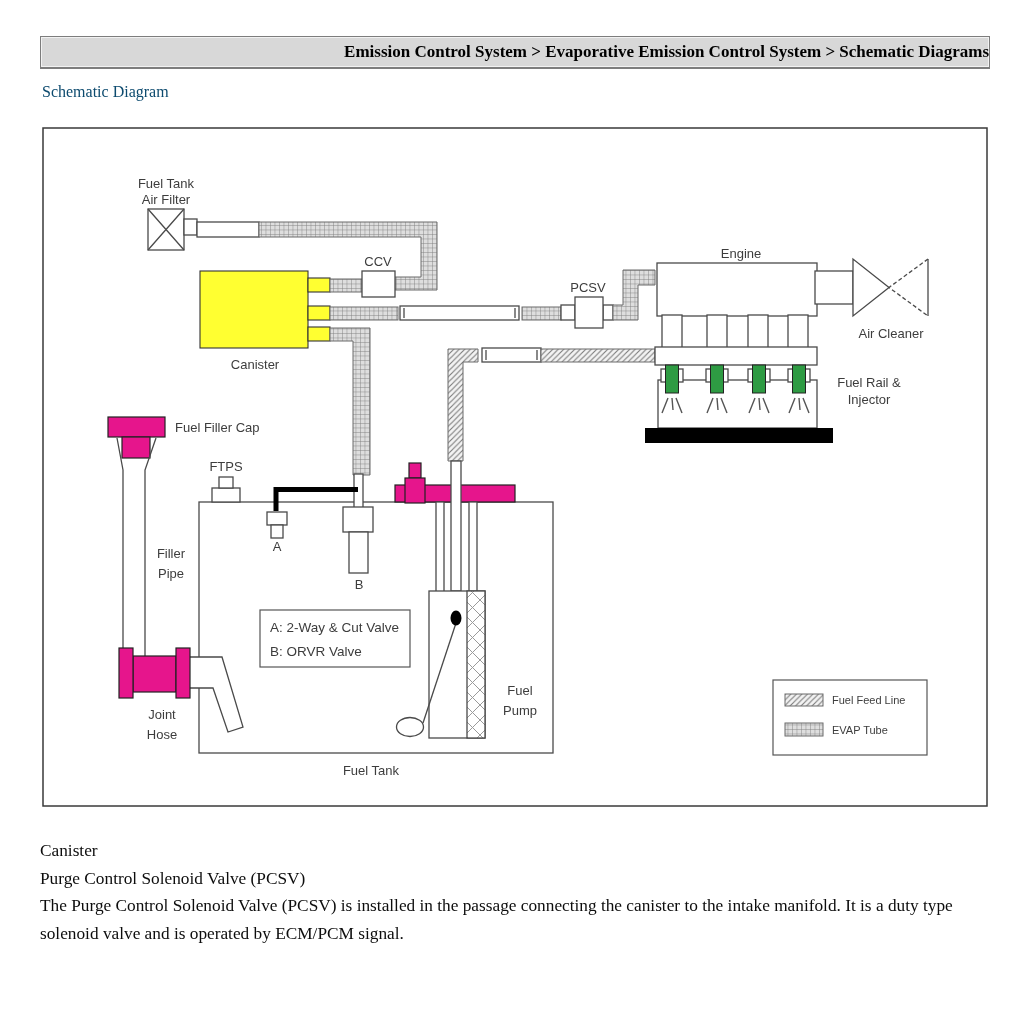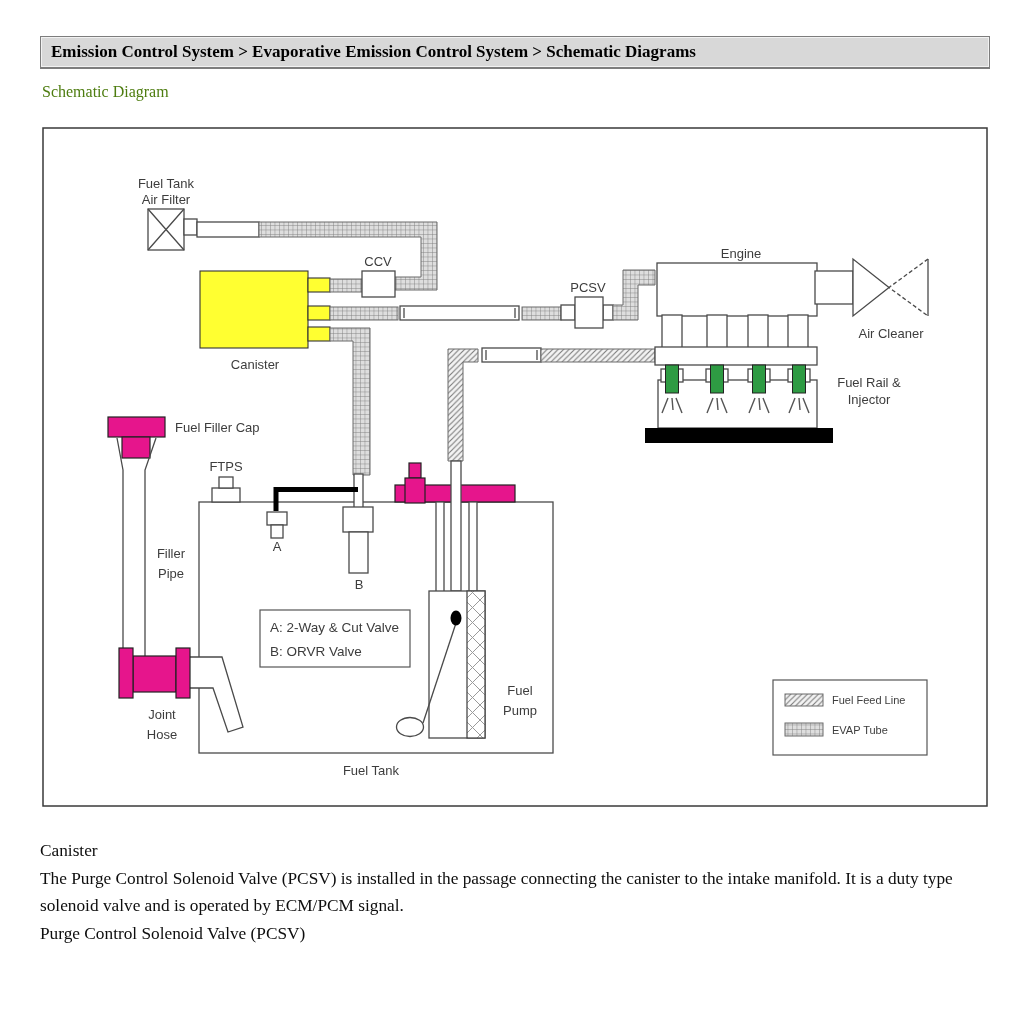--- a/index.html
+++ b/index.html
@@ -2,22 +2,22 @@
 <html style="--c-canister: #ffff31; --c-magenta: #e6158c; --c-injector: #2e9b43;"><head>
 <meta charset="utf-8">
 <style>
   html,body{margin:0;padding:0;background:#fff;}
   #page{position:relative;width:1024px;height:1024px;background:#fff;overflow:hidden;
         font-family:"Liberation Serif",serif;color:#0d0d0d;}
   #header-bar{position:absolute;left:40px;top:36px;width:948px;height:30px;
       background:#d8d8d8;border:1px solid #7d7d7d;border-bottom-width:2px;
       box-shadow:0 0 0 1px #f2f2f2 inset;}
   #header-bar .crumb{font:bold 17px/30px "Liberation Serif",serif;color:#000;padding-left:10px;
-      white-space:nowrap;}
-  #subtitle{position:absolute;left:42px;top:83px;font:16px "Liberation Serif",serif;color:#4d7c0f;}
+      white-space:nowrap;text-align:right;}
+  #subtitle{position:absolute;left:42px;top:83px;font:16px "Liberation Serif",serif;color:#0c4a6e;}
   #diagram-wrap{position:absolute;left:0px;top:0px;width:1024px;height:1024px;}
   .lbl{font-family:"Liberation Sans",sans-serif;font-size:13px;fill:#3d3d3d;}
   .lbl-s{font-family:"Liberation Sans",sans-serif;font-size:11px;fill:#3d3d3d;}
   .lbl-k{font-family:"Liberation Sans",sans-serif;font-size:13.5px;fill:#3d3d3d;}
   .wt{fill:#fff;stroke:#4a4a4a;stroke-width:1.3;}
   .ln{fill:none;stroke:#4a4a4a;stroke-width:1.3;}
   .tube-e{fill:url(#pat-evap);stroke:#6b6b6b;stroke-width:1;}
   .tube-f{fill:url(#pat-feed);stroke:#6b6b6b;stroke-width:1;}
   .yl{fill:var(--c-canister,#ffff31);stroke:#333;stroke-width:1.1;}
   .mg{fill:var(--c-magenta,#e6158c);stroke:#222;stroke-width:1.2;}
@@ -225,17 +225,17 @@
       <text class="lbl" x="371" y="775">Fuel Tank</text>
       <text class="lbl" x="162" y="719">Joint</text>
       <text class="lbl" x="162" y="739">Hose</text>
     </g>
     <text class="lbl" x="175" y="432">Fuel Filler Cap</text>
   </svg>
   </div>
 
   <div id="body-text">
     <p>Canister</p>
+    <p>Purge Control Solenoid Valve (PCSV)</p>
     <p>The Purge Control Solenoid Valve (PCSV) is installed in the passage connecting the canister to the intake manifold. It is a duty type solenoid valve and is operated by ECM/PCM signal.</p>
-    <p>Purge Control Solenoid Valve (PCSV)</p>
   </div>
 
 </div>
 
 </body></html>

